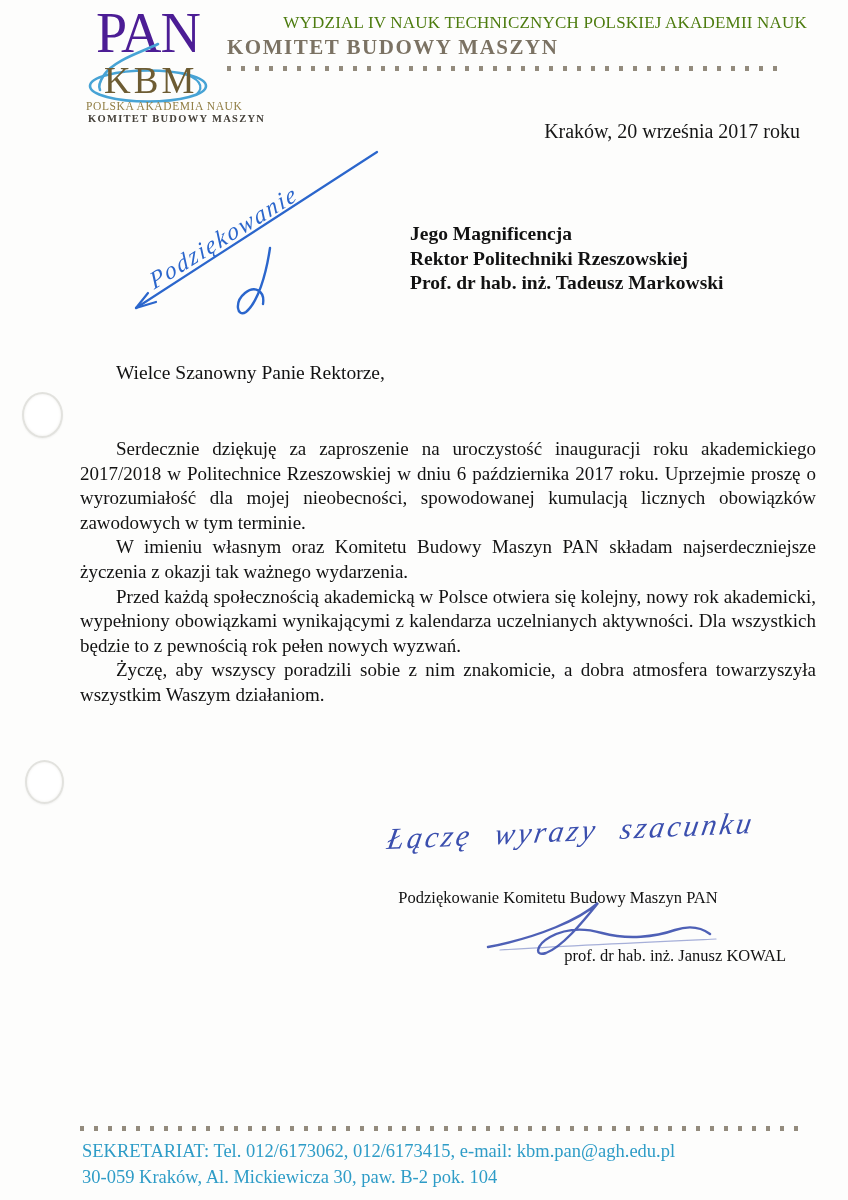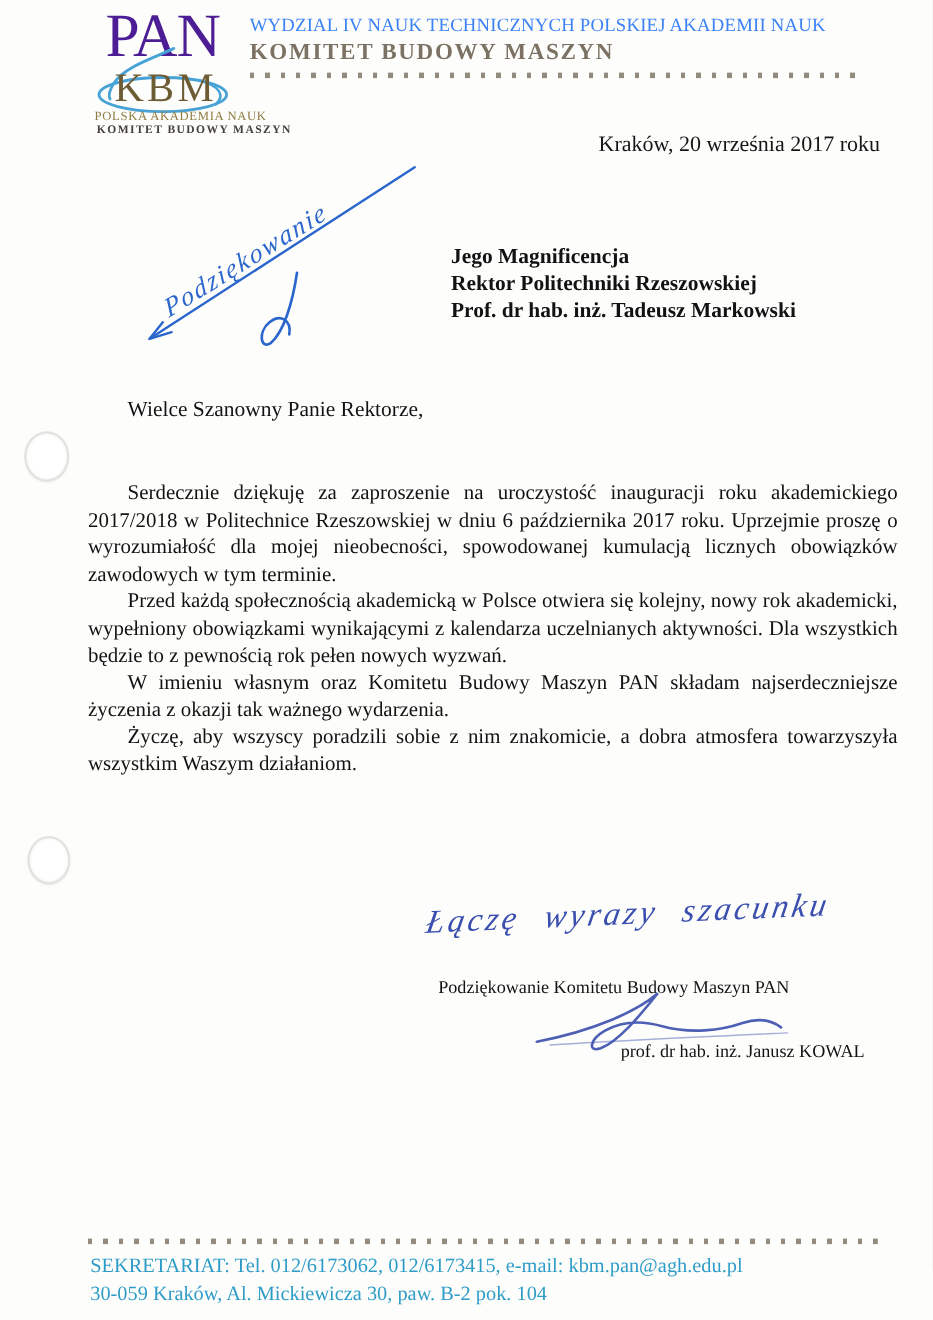--- a/index.html
+++ b/index.html
@@ -23,22 +23,23 @@
   .logo-org1{
     position:absolute; left:2px; top:96px; font-size:11.5px; font-weight:normal;
     color:#8f7c42; letter-spacing:.6px; white-space:nowrap;
   }
   .logo-org2{
     position:absolute; left:4px; top:109px; font-size:10.5px; font-weight:bold;
     color:#45413a; letter-spacing:1.3px; white-space:nowrap;
   }
   .dept{position:absolute; left:227px; top:12px; width:580px;}
   .dept-line1{
-    font-size:17px; line-height:22px; color:#3b82f6; letter-spacing:.2px;
+    font-size:17px; line-height:22px; color:#4d7c0f; letter-spacing:.2px;
     white-space:nowrap;
+    text-align:right;
   }
   .dept-line2{
     font-size:21px; line-height:26px; font-weight:bold; color:#7b7263;
     letter-spacing:1.5px; white-space:nowrap;
   }
   .dots{
     position:absolute; height:5px;
     background-image:repeating-linear-gradient(90deg,#938b7d 0 4px,transparent 4px 14px);
   }
   .dots-header{left:227px; top:66px; width:553px;}
@@ -138,22 +139,22 @@
   <div class="recipient">
     <div>Jego Magnificencja</div>
     <div>Rektor Politechniki Rzeszowskiej</div>
     <div>Prof. dr hab. inż. Tadeusz Markowski</div>
   </div>
 
   <div class="salutation">Wielce Szanowny Panie Rektorze,</div>
 
   <div class="body-text">
     <p>Serdecznie dziękuję za zaproszenie na uroczystość inauguracji roku akademickiego 2017/2018 w Politechnice Rzeszowskiej w dniu 6 października 2017 roku. Uprzejmie proszę o wyrozumiałość dla mojej nieobecności, spowodowanej kumulacją licznych obowiązków zawodowych w tym terminie.</p>
+    <p>W imieniu własnym oraz Komitetu Budowy Maszyn PAN składam najserdeczniejsze życzenia z okazji tak ważnego wydarzenia.</p>
     <p>Przed każdą społecznością akademicką w Polsce otwiera się kolejny, nowy rok akademicki, wypełniony obowiązkami wynikającymi z kalendarza uczelnianych aktywności. Dla wszystkich będzie to z pewnością rok pełen nowych wyzwań.</p>
-    <p>W imieniu własnym oraz Komitetu Budowy Maszyn PAN składam najserdeczniejsze życzenia z okazji tak ważnego wydarzenia.</p>
     <p>Życzę, aby wszyscy poradzili sobie z nim znakomicie, a dobra atmosfera towarzyszyła wszystkim Waszym działaniom.</p>
   </div>
 
   <div class="closing-hand">Łączę wyrazy szacunku</div>
   <div class="signer-title">Podziękowanie Komitetu Budowy Maszyn PAN</div>
   <svg class="signature-svg" width="250" height="62" viewBox="0 0 250 62">
     <path d="M 18,50 C 70,40 110,22 128,6 C 112,26 92,50 76,56 C 64,60 66,48 80,40 C 98,30 118,32 132,36 C 158,43 185,40 205,33 C 220,28 232,31 240,37" fill="none" stroke="#3b4fae" stroke-width="2.4" stroke-linecap="round" opacity="0.9"></path>
     <path d="M 30,53 C 90,49 180,45 246,42" fill="none" stroke="#3b4fae" stroke-width="1.2" stroke-linecap="round" opacity="0.45"></path>
   </svg>
   <div class="signer-name">prof. dr hab. inż. Janusz KOWAL</div>

